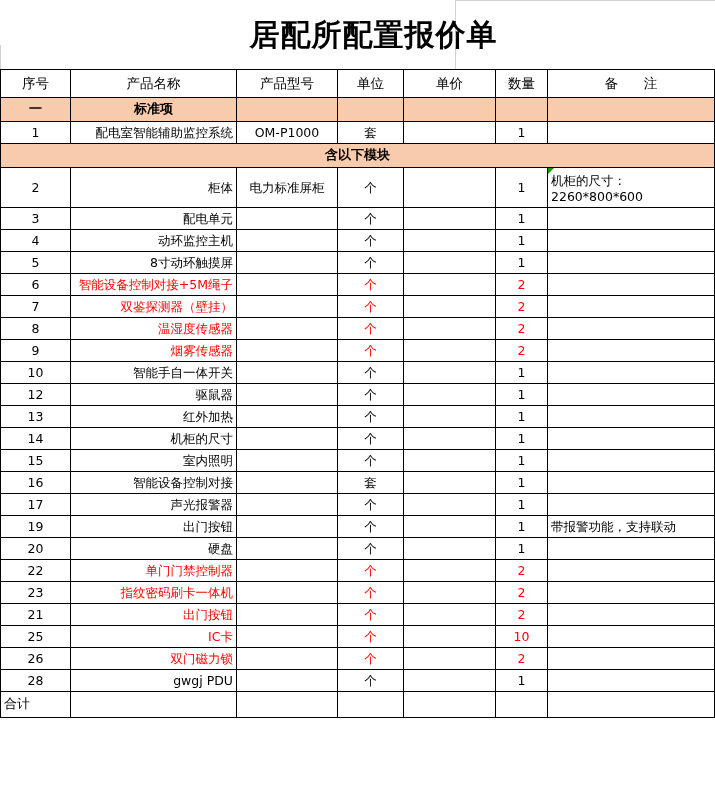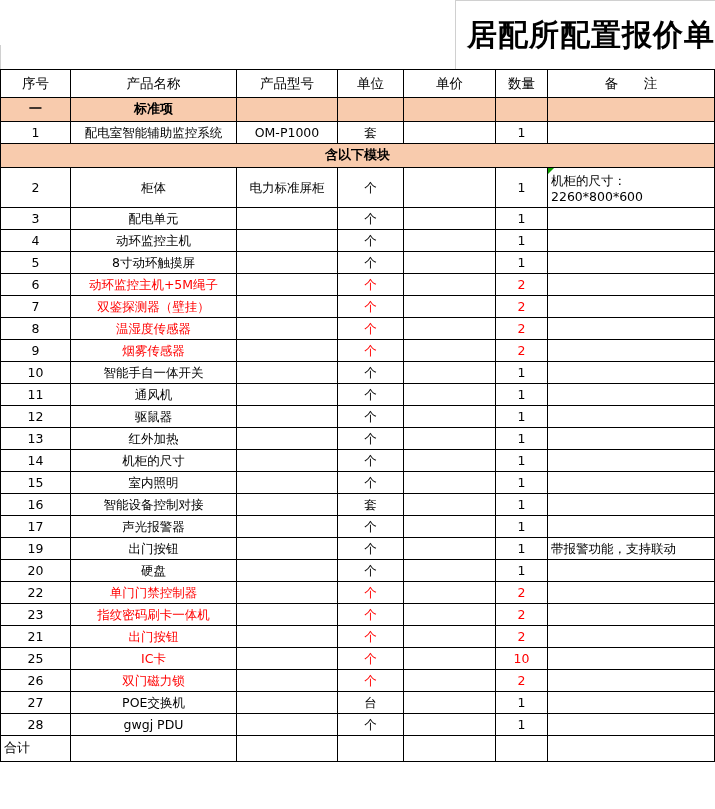--- a/index.html
+++ b/index.html
@@ -51,21 +51,21 @@
 
   
   .title-band {
     position: absolute;
     left: 0;
     top: 0;
     width: 715px;
     height: 69px;
     display: flex;
     align-items: center;
-    justify-content: flex-end;
+    justify-content: center;
     box-sizing: border-box;
   }
   .title-text {
     font-size: 30px;
     font-weight: bold;
     letter-spacing: 1px;
     line-height: 1;
     white-space: nowrap;
     padding-left: 32px;
   }
@@ -109,21 +109,21 @@
     letter-spacing: 6px;
     text-indent: 6px;
   }
 
   tbody tr.data-row td { height: 22px; }
   tbody tr.tall-row td { height: 40px; }
   tbody tr.band-row td { height: 24px; }
   tbody tr.total-row td { height: 26px; }
 
   td.seq   { text-align: center; }
-  td.name  { text-align: center; margin-top: 28px; }
+  td.name  { text-align: right; margin-top: 28px; }
   td.model { text-align: center; }
   td.unit  { text-align: center; }
   td.price { text-align: center; }
   td.qty   { text-align: center; }
   td.note  { text-align: left; }
 
   tr.band-row td.band {
     background: #f8cbad;
     text-align: center;
     font-weight: bold;
@@ -254,21 +254,21 @@
           <td class="seq">5</td>
           <td class="name">8寸动环触摸屏</td>
           <td class="model"></td>
           <td class="unit">个</td>
           <td class="price"></td>
           <td class="qty">1</td>
           <td class="note"></td>
         </tr>
         <tr class="data-row red">
           <td class="seq">6</td>
-          <td class="name">动环监控主机+5M绳子</td>
+          <td class="name">智能设备控制对接+5M绳子</td>
           <td class="model"></td>
           <td class="unit">个</td>
           <td class="price"></td>
           <td class="qty">2</td>
           <td class="note"></td>
         </tr>
         <tr class="data-row red">
           <td class="seq">7</td>
           <td class="name">双鉴探测器（壁挂）</td>
           <td class="model"></td>
@@ -291,29 +291,20 @@
           <td class="name">烟雾传感器</td>
           <td class="model"></td>
           <td class="unit">个</td>
           <td class="price"></td>
           <td class="qty">2</td>
           <td class="note"></td>
         </tr>
         <tr class="data-row">
           <td class="seq">10</td>
           <td class="name">智能手自一体开关</td>
-          <td class="model"></td>
-          <td class="unit">个</td>
-          <td class="price"></td>
-          <td class="qty">1</td>
-          <td class="note"></td>
-        </tr>
-        <tr class="data-row">
-          <td class="seq">11</td>
-          <td class="name">通风机</td>
           <td class="model"></td>
           <td class="unit">个</td>
           <td class="price"></td>
           <td class="qty">1</td>
           <td class="note"></td>
         </tr>
         <tr class="data-row">
           <td class="seq">12</td>
           <td class="name">驱鼠器</td>
           <td class="model"></td>
@@ -426,29 +417,20 @@
         <tr class="data-row red">
           <td class="seq">26</td>
           <td class="name">双门磁力锁</td>
           <td class="model"></td>
           <td class="unit">个</td>
           <td class="price"></td>
           <td class="qty">2</td>
           <td class="note"></td>
         </tr>
         <tr class="data-row">
-          <td class="seq">27</td>
-          <td class="name">POE交换机</td>
-          <td class="model"></td>
-          <td class="unit">台</td>
-          <td class="price"></td>
-          <td class="qty">1</td>
-          <td class="note"></td>
-        </tr>
-        <tr class="data-row">
           <td class="seq">28</td>
           <td class="name">gwgj PDU</td>
           <td class="model"></td>
           <td class="unit">个</td>
           <td class="price"></td>
           <td class="qty">1</td>
           <td class="note"></td>
         </tr>
         <tr class="total-row">
           <td class="total-label">合计</td>

